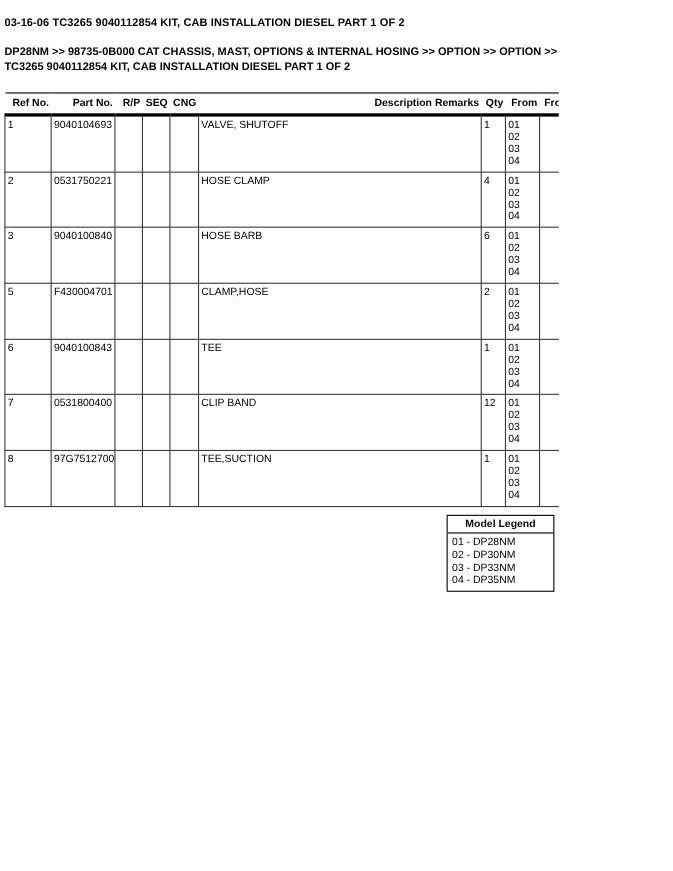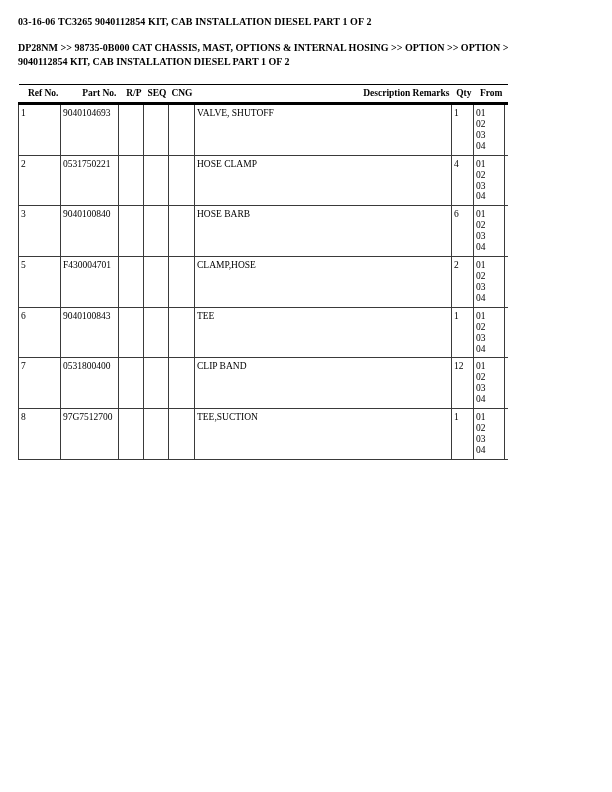--- a/index.html
+++ b/index.html
@@ -1,23 +1,23 @@
 <!DOCTYPE html>
 <html><head>
 <meta charset="utf-8">
 <style>
   html, body { margin: 0; padding: 0; background: #ffffff; }
   .page {
     width: 508px;
     height: 792px;
     background: #ffffff;
     color: #000000;
-    font-family: Liberation Serif, serif;
+    font-family: Liberation Sans, sans-serif;
     box-sizing: border-box;
-    padding: 16px 18px;
+    padding: 16px 4px;
     position: relative;
     overflow: hidden;
   }
   .doc-title {
     font-size: 10px;
     font-weight: bold;
     margin-bottom: 14px;
     letter-spacing: 0.1px;
   }
   .breadcrumb {
@@ -213,14 +213,23 @@
 02
 03
 04</td>
       <td></td>
       <td></td>
       <td>S</td>
     </tr>
       </tbody>
   </table>
 
+  <div class="legend">
+    <div class="legend-title">Model Legend</div>
+    <div class="legend-items" id="legend-items">
+        <div class="legend-item">01 - DP28NM</div>
+        <div class="legend-item">02 - DP30NM</div>
+        <div class="legend-item">03 - DP33NM</div>
+        <div class="legend-item">04 - DP35NM</div>
+      </div>
+  </div>
 
 </div>
 
 </body></html>

